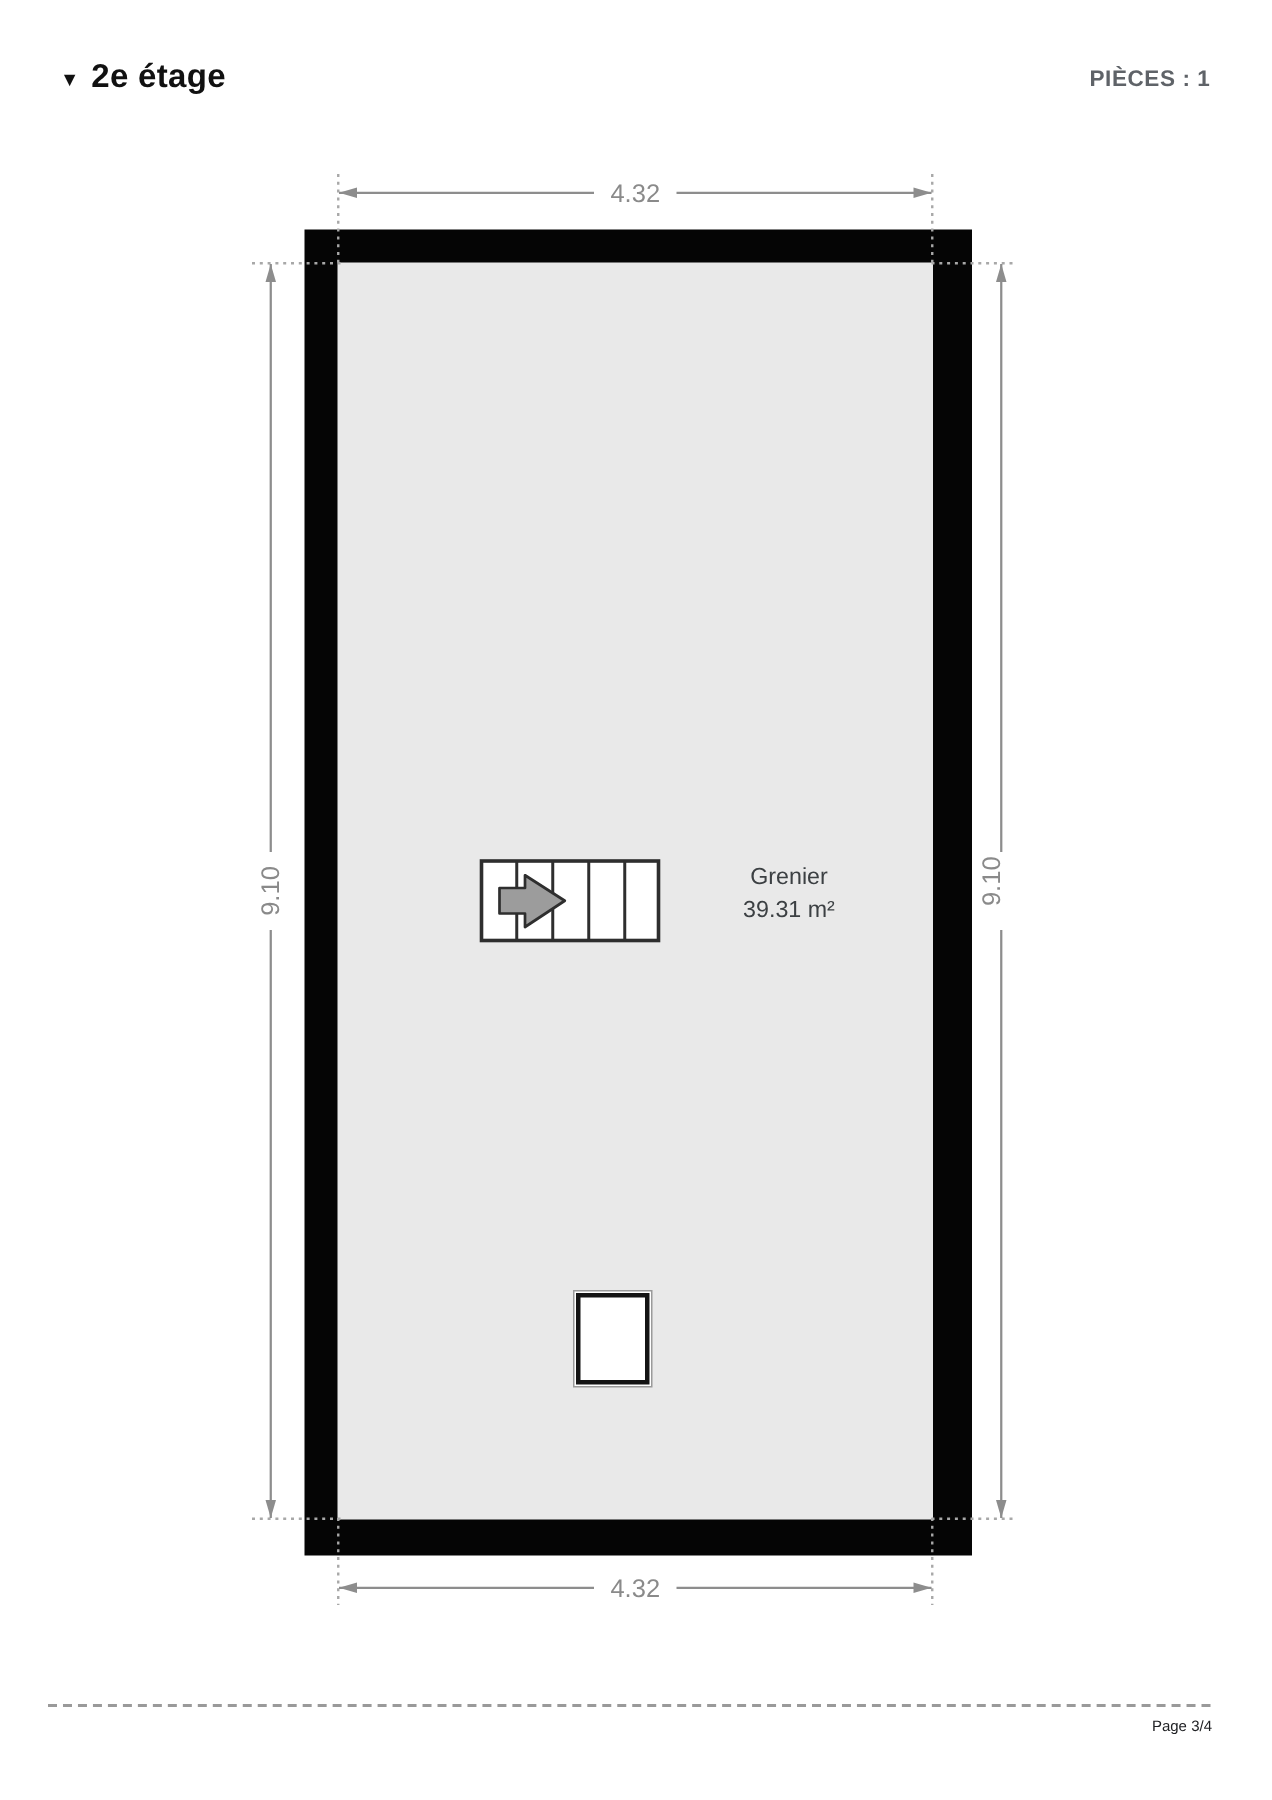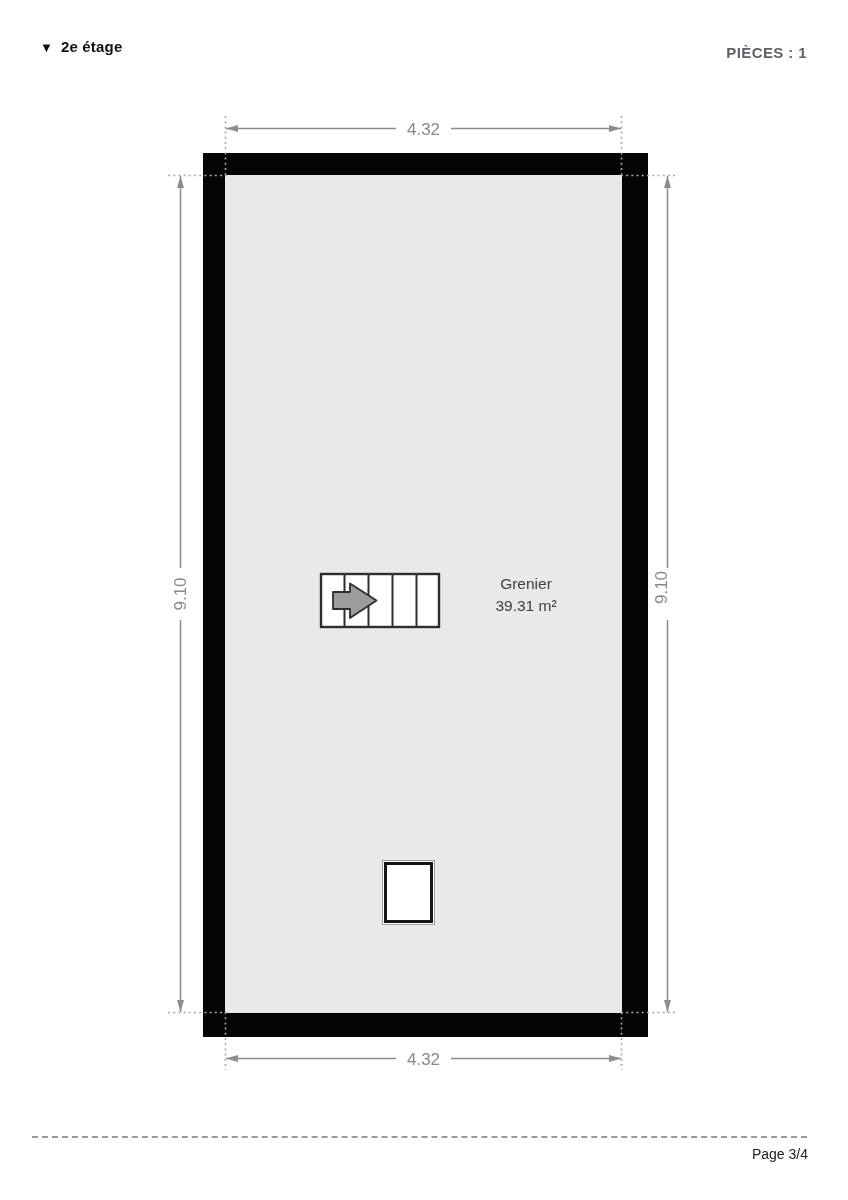--- a/index.html
+++ b/index.html
@@ -2,33 +2,33 @@
 <html><head>
 <meta charset="utf-8">
 <style>
   html,body{margin:0;padding:0;background:#fff;}
   body{width:848px;height:1200px;position:relative;overflow:hidden;
        font-family:"Liberation Sans",sans-serif;-webkit-font-smoothing:antialiased;}
 
   
   .header-row{position:absolute;left:40px;top:38px;display:flex;align-items:center;gap:8px;cursor:pointer;}
   .collapse-icon{font-size:13px;color:#111;line-height:1;transform:translateY(1px);}
-  .floor-title{font-size:15px;font-weight:700;color:#111;letter-spacing:.2px;}
+  .floor-title{font-size:22px;font-weight:700;color:#111;letter-spacing:.2px;}
   .rooms-count{position:absolute;top:44px;right:41px;font-size:15px;font-weight:600;
                color:#5f6368;letter-spacing:.4px;}
 
   
   .plan-svg{position:absolute;left:0;top:0;}
   .dim-text{font-family:"Liberation Sans",sans-serif;font-size:17px;fill:#8a8a8a;}
   .room-name{font-family:"Liberation Sans",sans-serif;font-size:15.5px;fill:#3c4043;}
 
   
   .footer-dash{position:absolute;left:32px;top:1136px;width:775px;height:0;
                border-top:2px dashed #9a9a9a;}
-  .page-label{position:absolute;top:1146px;right:40px;font-size:14px;color:#202124;}
+  .page-label{position:absolute;top:1146px;right:40px;font-size:10px;color:#202124;}
 </style>
 </head>
 <body>
 
 <div class="header-row">
   <span class="collapse-icon">▼</span>
   <span class="floor-title">2e étage</span>
 </div>
 <div class="rooms-count">PIÈCES : 1</div>
 

